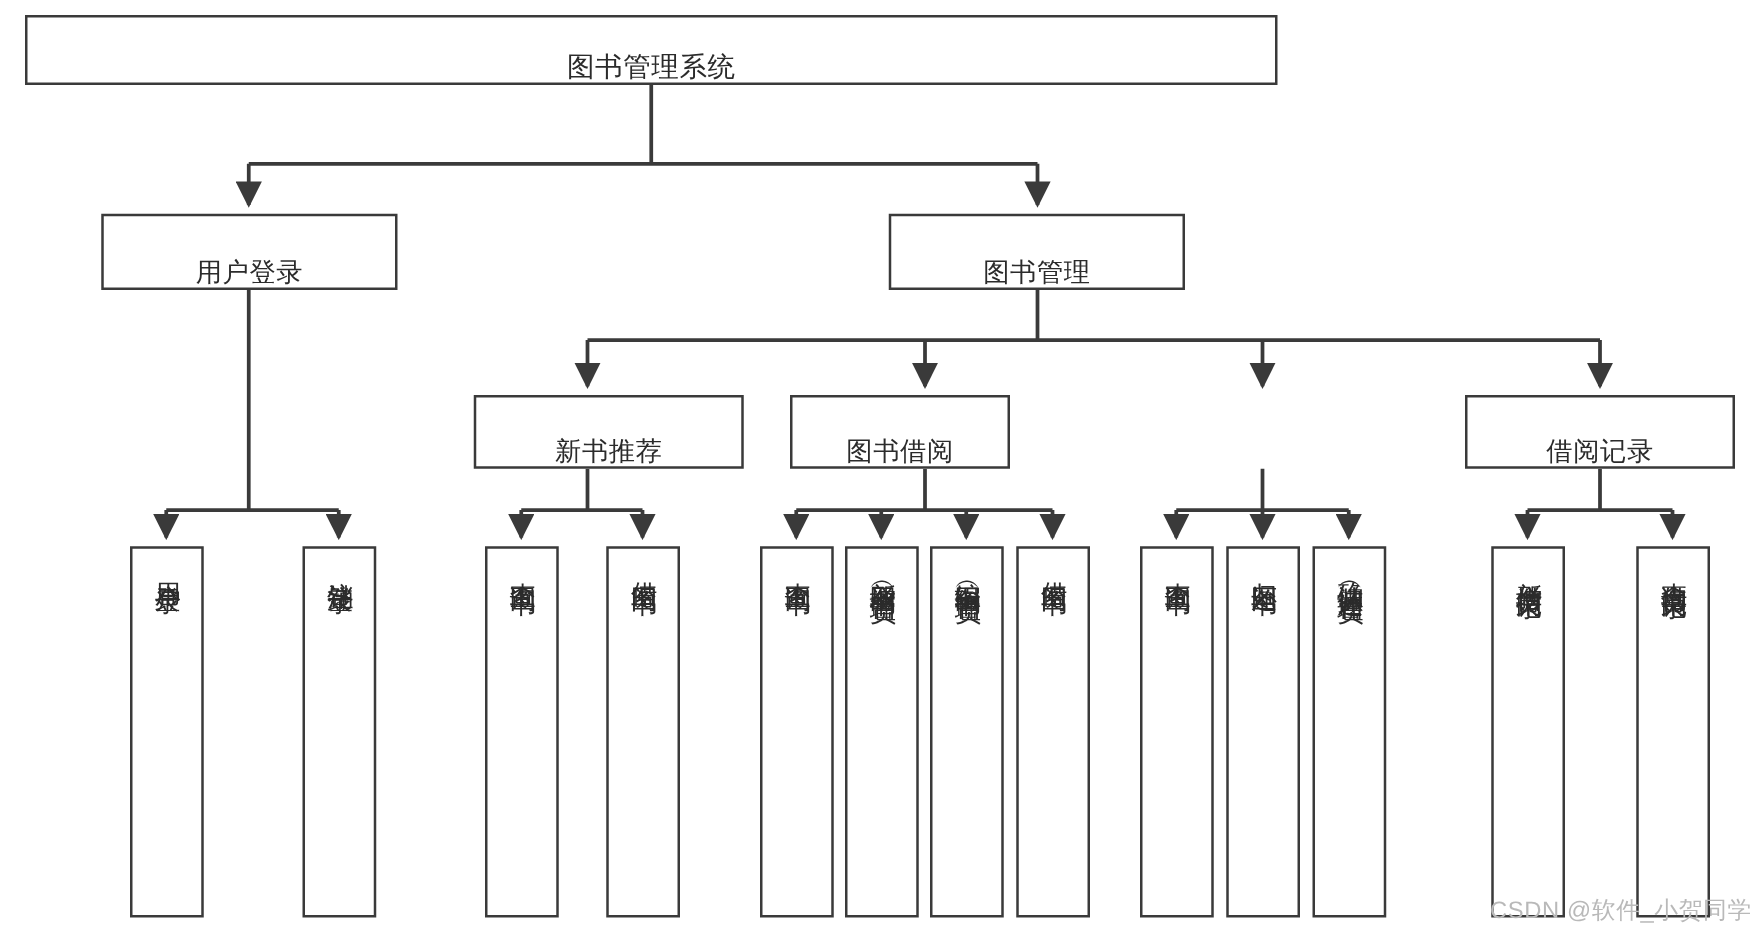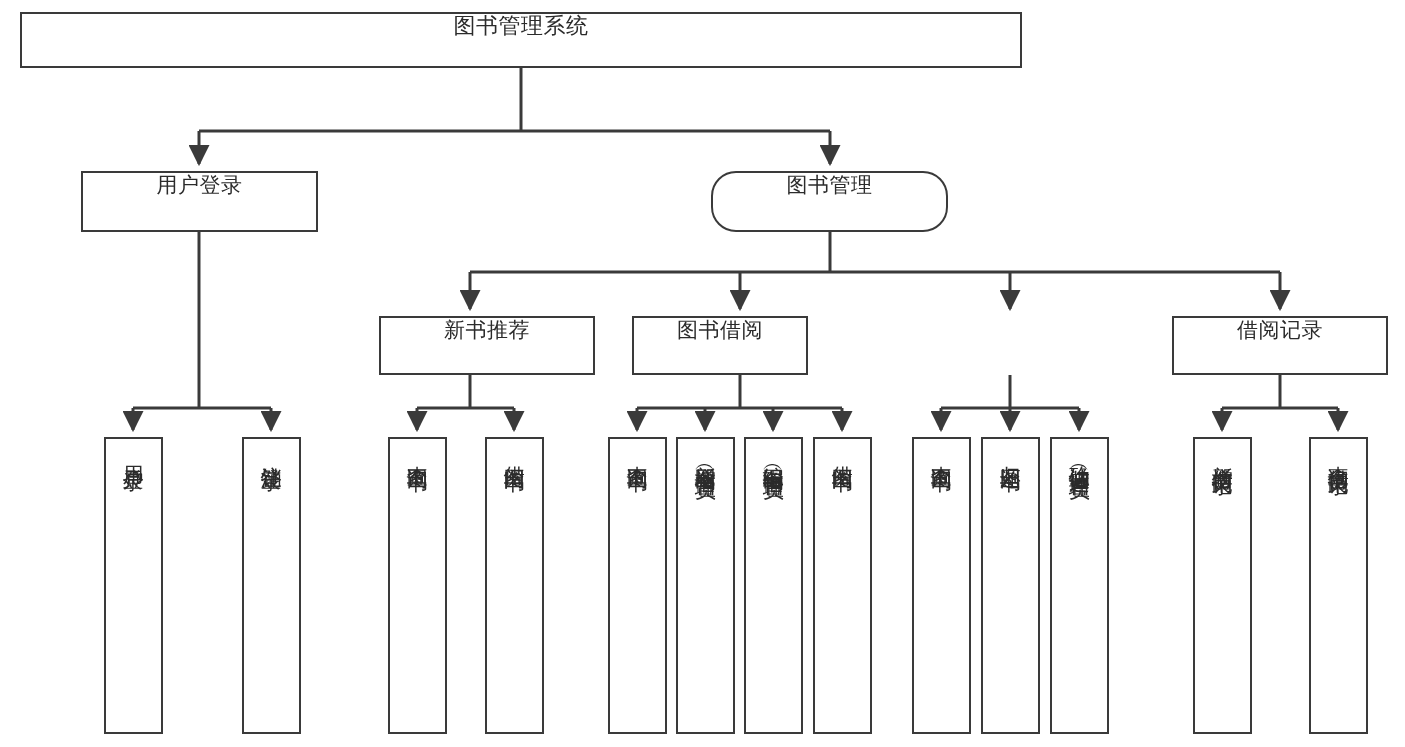--- a/index.html
+++ b/index.html
@@ -25,21 +25,21 @@
     width: 1405px;
     height: 747px;
     pointer-events: none;
   }
   .node {
     position: absolute;
     box-sizing: border-box;
     background: #ffffff;
     border: 2.5px solid #3a3a3a;
     display: flex;
-    align-items: flex-start;
+    align-items: flex-end;
     justify-content: center;
     text-align: center;
     color: #2b2b2b;
     z-index: 2;
   }
   .node-label {
     display: block;
     letter-spacing: 0.5px;
   }
   
@@ -129,21 +129,21 @@
   </svg>
 
   <div class="node h-node root-node" style="left:20px; top:12px; width:1002px; height:56px;">
     <span class="node-label">图书管理系统</span>
   </div>
 
   <div class="node h-node" style="left:81px; top:171px; width:237px; height:61px;">
     <span class="node-label">用户登录</span>
   </div>
 
-  <div class="node h-node" style="left:711px; top:171px; width:237px; height:61px;border-radius:25px;">
+  <div class="node h-node" style="left:711px; top:171px; width:237px; height:61px;">
     <span class="node-label">图书管理</span>
   </div>
 
   <div class="node h-node" style="left:362px; top:316px; width:216px; height:59px;margin-left:17px;">
     <span class="node-label">新书推荐</span>
   </div>
 
   <div class="node h-node" style="left:632px; top:316px; width:176px; height:59px;">
     <span class="node-label">图书借阅</span>
   </div>
@@ -198,14 +198,15 @@
   </div>
 
   <div class="node v-node" style="left:1193px; top:437px; width:59px; height:297px;">
     <span class="node-label">新增借阅记录</span>
   </div>
 
   <div class="node v-node" style="left:1309px; top:437px; width:59px; height:297px;">
     <span class="node-label">查询借阅记录</span>
   </div>
 
+  <div class="watermark" style="left:1192px; top:715px;">CSDN @软件_小贺同学</div>
 
 </div>
 
 </body></html>

